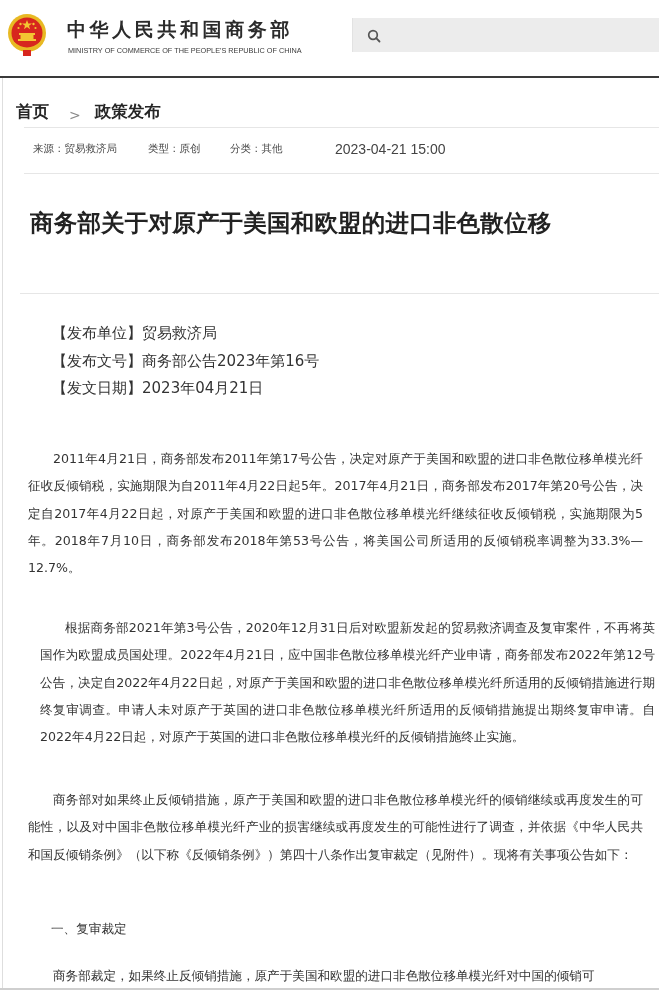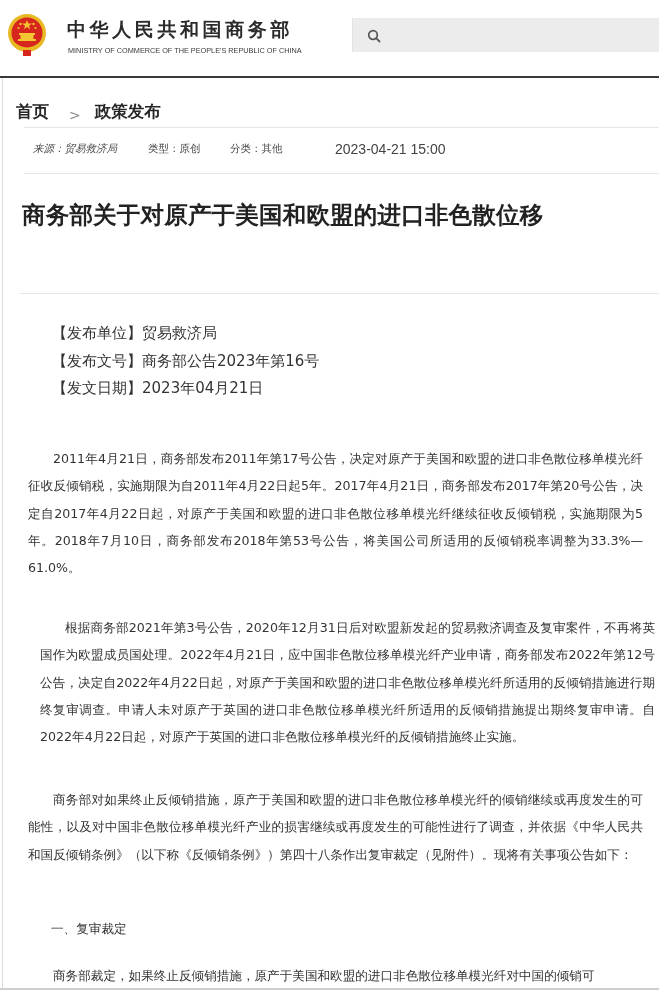--- a/index.html
+++ b/index.html
@@ -60,21 +60,21 @@
   .crumb-sep {
     font-size: 14px; color: #8a8a8a; margin: 0 14px 0 20px;
   }
   .rule-1 { position: absolute; left: 24px; top: 127px; width: 635px; height: 1px; background: #e6e6e6; }
   
   .meta {
     position: absolute; left: 33px; top: 142px; font-size: 10.5px; color: #4a4a4a;
     white-space: nowrap; display: flex;
   }
   .meta span { display: inline-block; }
-  .meta .m-source { width: 115px; font-style: italic; }
+  .meta .m-source { width: 115px; }
   .meta .m-type { width: 82px; }
   .meta .m-cat { width: 105px; }
   .meta .m-date { font-family: "Liberation Sans", sans-serif; font-size: 14px; color: #444; margin-top: -1px; }
   .rule-2 { position: absolute; left: 24px; top: 173px; width: 635px; height: 1px; background: #e6e6e6; }
   
   .title {
     position: absolute; left: 22px; top: 194px; width: 630px;
     font-size: 23.5px; font-weight: bold; color: #222; line-height: 42px;
     letter-spacing: 0.2px;
   }
@@ -143,36 +143,36 @@
 <div class="rule-1"></div>
 
 <div class="meta">
   <span class="m-source">来源：贸易救济局</span>
   <span class="m-type">类型：原创</span>
   <span class="m-cat">分类：其他</span>
   <span class="m-date">2023-04-21 15:00</span>
 </div>
 <div class="rule-2"></div>
 
-<h1 class="title" style="margin:0;">
+<h1 class="title" style="margin:8px;">
   <div>商务部关于对原产于美国和欧盟的进口非色散位移</div>
 </h1>
 <div class="rule-3"></div>
 
 <div class="info">
   <div class="info-row">
     <span>【发布单位】</span><span>贸易救济局</span>
   </div>
   <div class="info-row">
     <span>【发布文号】</span><span>商务部公告2023年第16号</span>
   </div>
   <div class="info-row">
     <span>【发文日期】</span><span>2023年04月21日</span>
   </div>
 </div>
 
-<p class="body-text p1 indent" style="margin:0;">2011年4月21日，商务部发布2011年第17号公告，决定对原产于美国和欧盟的进口非色散位移单模光纤征收反倾销税，实施期限为自2011年4月22日起5年。2017年4月21日，商务部发布2017年第20号公告，决定自2017年4月22日起，对原产于美国和欧盟的进口非色散位移单模光纤继续征收反倾销税，实施期限为5年。2018年7月10日，商务部发布2018年第53号公告，将美国公司所适用的反倾销税率调整为33.3%—61.0%。</p>
+<p class="body-text p1 indent" style="margin:0;">2011年4月21日，商务部发布2011年第17号公告，决定对原产于美国和欧盟的进口非色散位移单模光纤征收反倾销税，实施期限为自2011年4月22日起5年。2017年4月21日，商务部发布2017年第20号公告，决定自2017年4月22日起，对原产于美国和欧盟的进口非色散位移单模光纤继续征收反倾销税，实施期限为5年。2018年7月10日，商务部发布2018年第53号公告，将美国公司所适用的反倾销税率调整为33.3%—12.7%。</p>
 <p class="body-text p2 indent" style="margin:12px;">根据商务部2021年第3号公告，2020年12月31日后对欧盟新发起的贸易救济调查及复审案件，不再将英国作为欧盟成员国处理。2022年4月21日，应中国非色散位移单模光纤产业申请，商务部发布2022年第12号公告，决定自2022年4月22日起，对原产于美国和欧盟的进口非色散位移单模光纤所适用的反倾销措施进行期终复审调查。申请人未对原产于英国的进口非色散位移单模光纤所适用的反倾销措施提出期终复审申请。自2022年4月22日起，对原产于英国的进口非色散位移单模光纤的反倾销措施终止实施。</p>
 <p class="body-text p3 indent" style="margin:0;">商务部对如果终止反倾销措施，原产于美国和欧盟的进口非色散位移单模光纤的倾销继续或再度发生的可能性，以及对中国非色散位移单模光纤产业的损害继续或再度发生的可能性进行了调查，并依据《中华人民共和国反倾销条例》（以下称《反倾销条例》）第四十八条作出复审裁定（见附件）。现将有关事项公告如下：</p>
 <p class="body-text p4 heading-p" style="margin:0;">一、复审裁定</p>
 <p class="body-text p5 indent" style="margin:0;">商务部裁定，如果终止反倾销措施，原产于美国和欧盟的进口非色散位移单模光纤对中国的倾销可</p>
 
 <div class="bottom-rule"></div>
 
 </body></html>

